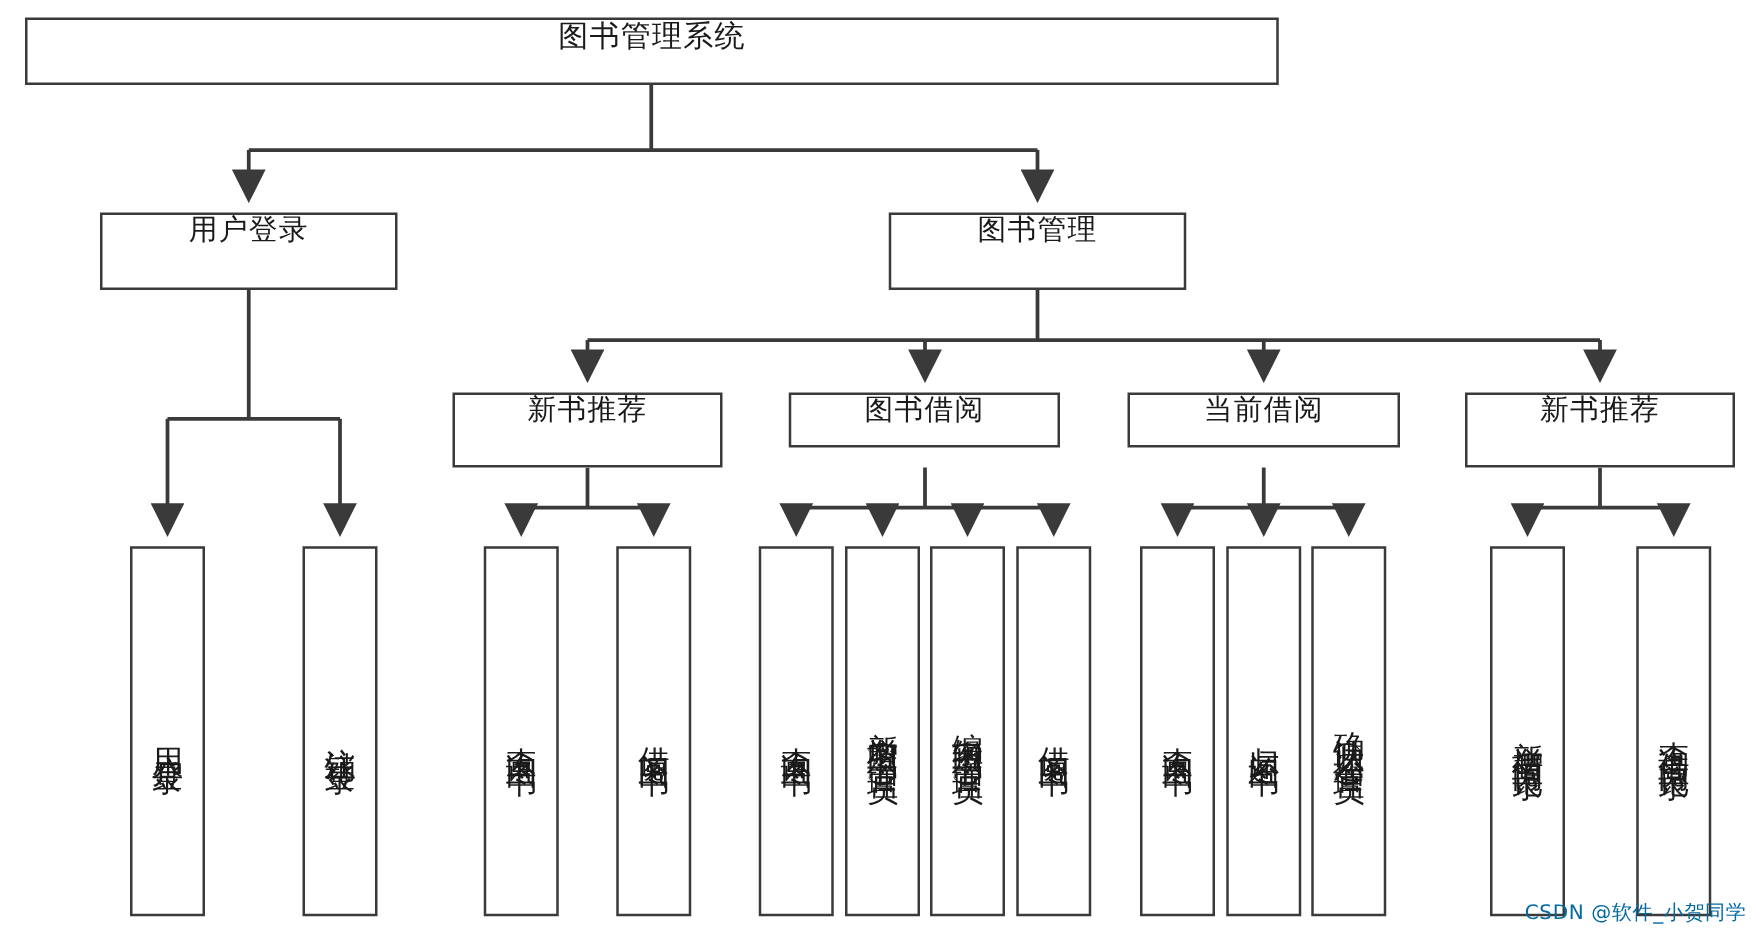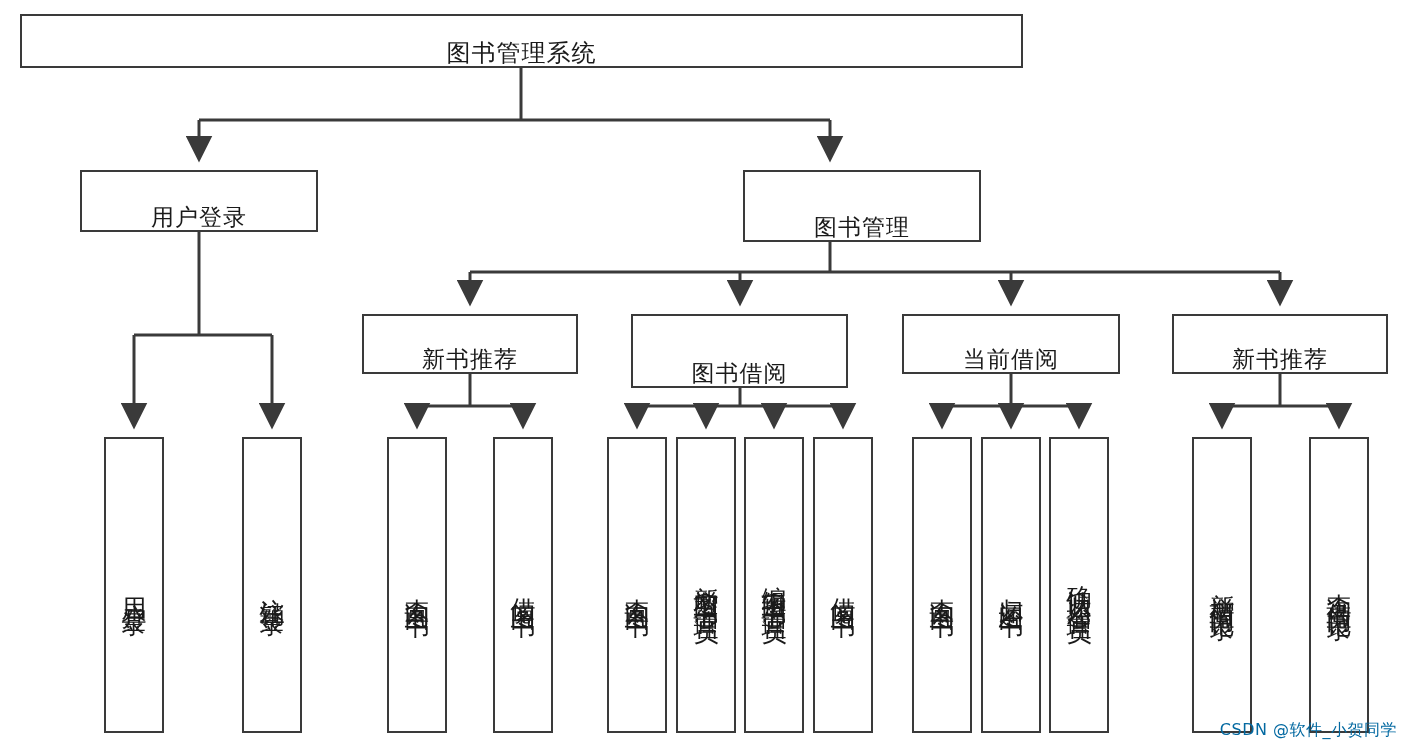--- a/index.html
+++ b/index.html
@@ -25,21 +25,21 @@
     width: 1405px;
     height: 747px;
     pointer-events: none;
   }
   .node {
     position: absolute;
     box-sizing: border-box;
     background: #ffffff;
     border: 2px solid #3a3a3a;
     display: flex;
-    align-items: flex-end;
+    align-items: flex-start;
     justify-content: center;
     color: #1a1a1a;
     z-index: 2;
   }
   .node.h {
     font-size: 23px;
     letter-spacing: 1px;
     line-height: 1.1;
   }
   .node.root {
@@ -126,31 +126,31 @@
     </g>
   </svg>
 
   <div class="node h root" style="left:20px; top:14px; width:1003px; height:54px;">
     <span>图书管理系统</span>
   </div>
 
   <div class="node h" style="left:80px; top:170px; width:238px; height:62px;">
     <span>用户登录</span>
   </div>
-  <div class="node h" style="left:743px; top:170px; width:238px; height:72px;">
+  <div class="node h" style="left:711px; top:170px; width:238px; height:62px;">
     <span>图书管理</span>
   </div>
 
   <div class="node h" style="left:362px; top:314px; width:216px; height:60px;">
     <span>新书推荐</span>
   </div>
-  <div class="node h" style="left:631px; top:314px; width:217px; height:74px;">
+  <div class="node h" style="left:631px; top:314px; width:217px; height:44px;">
     <span>图书借阅</span>
   </div>
-  <div class="node h" style="left:902px; top:314px; width:218px; height:60px;">
+  <div class="node h" style="left:902px; top:314px; width:218px; height:44px;">
     <span>当前借阅</span>
   </div>
   <div class="node h" style="left:1172px; top:314px; width:216px; height:60px;">
     <span>新书推荐</span>
   </div>
 
   <div class="node v" style="left:104px; top:437px; width:60px; height:296px;">
     <span class="vtext">用户登录</span>
   </div>
   <div class="node v" style="left:242px; top:437px; width:60px; height:296px;">

